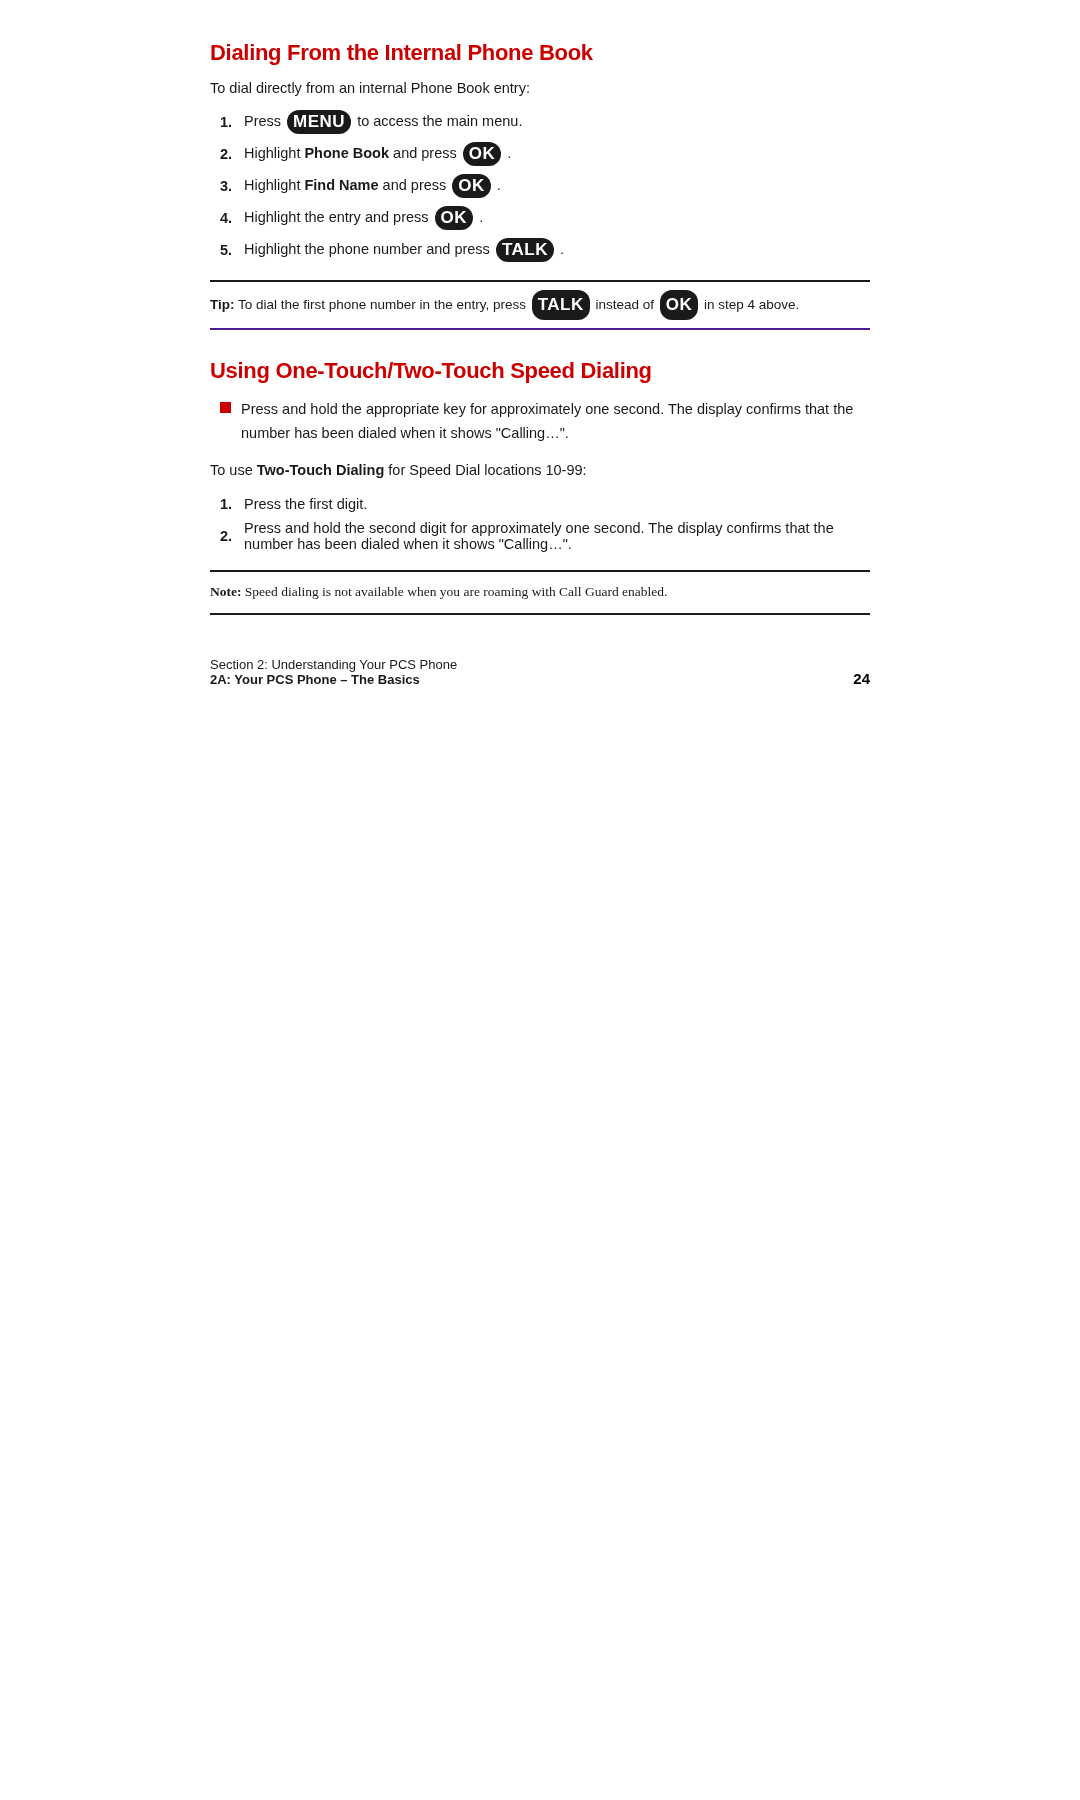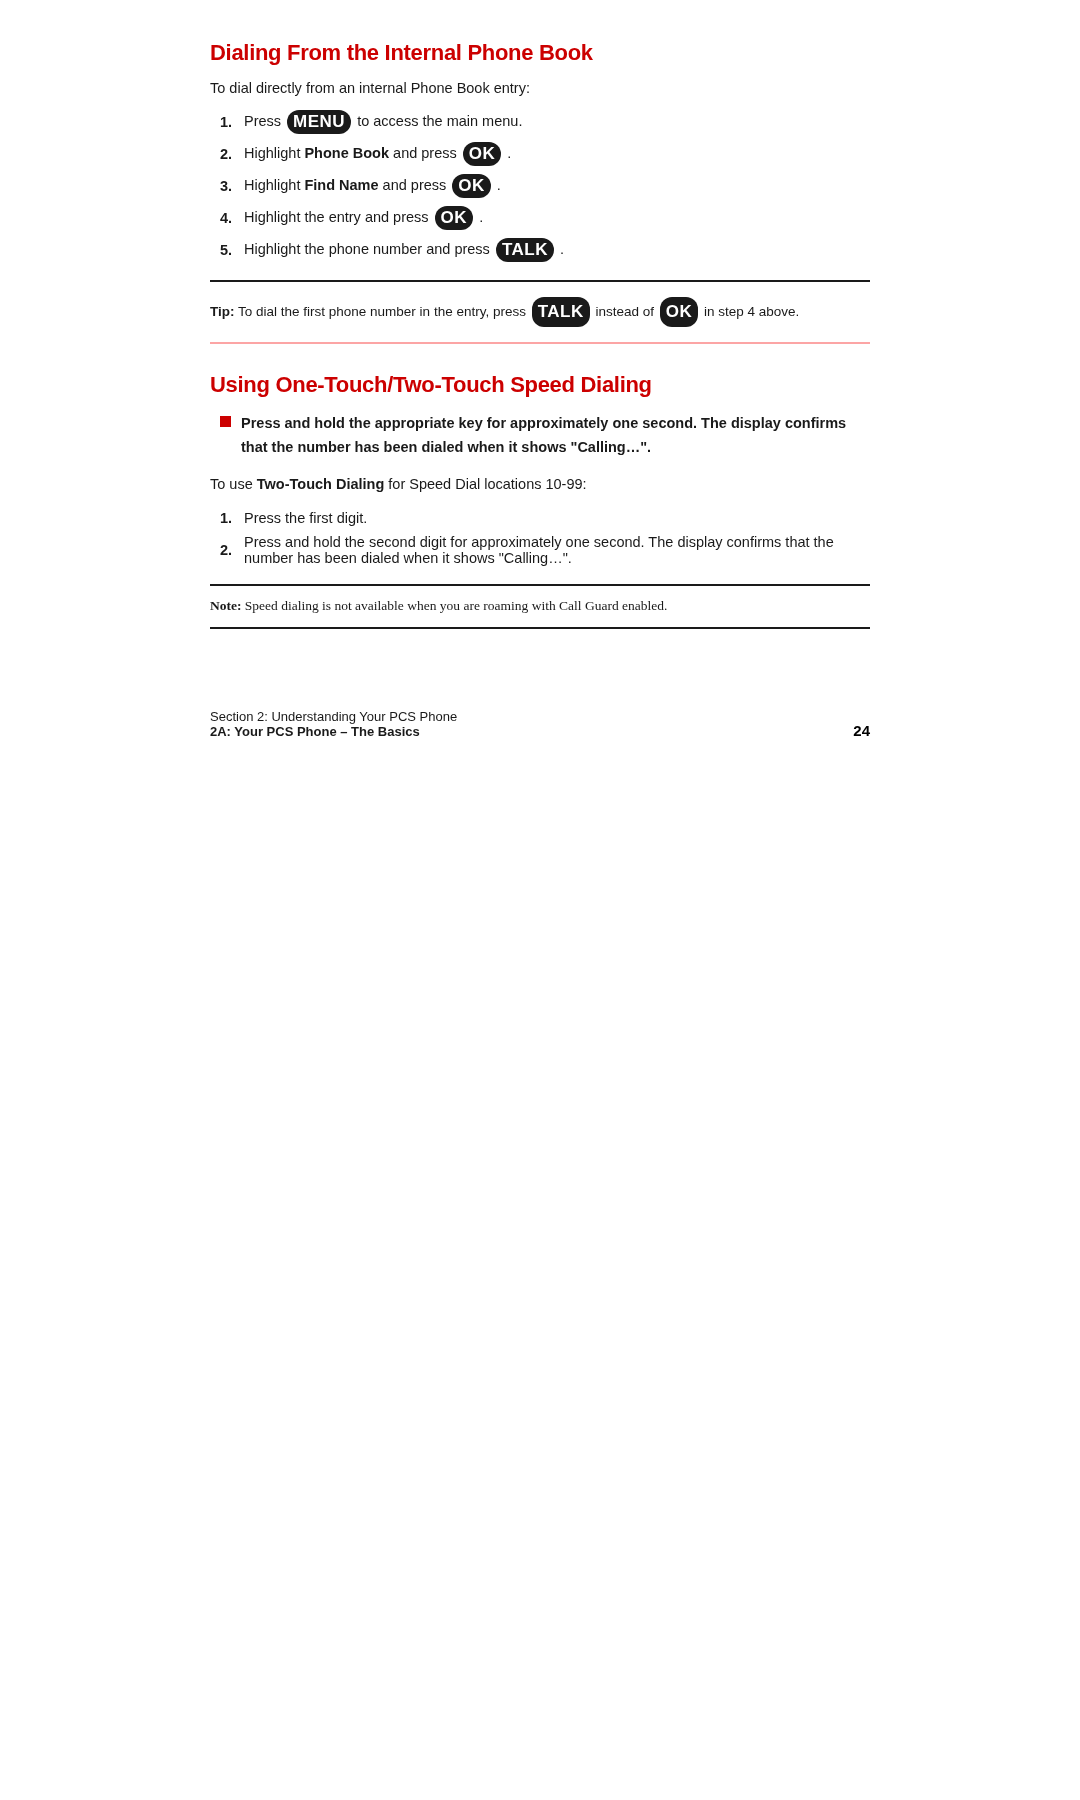--- a/index.html
+++ b/index.html
@@ -70,22 +70,22 @@
       vertical-align: middle;
       margin: 0 2px;
     }
 
     .badge-round {
       border-radius: 12px;
     }
 
     .tip-box {
       border-top: 2px solid #1a1a1a;
-      border-bottom: 2px solid #fca5a5;
-      padding: 15px 0;
+      border-bottom: 2px solid #4c1d95;
+      padding: 8px 0;
       margin: 18px 0;
       font-family: Arial, Helvetica, sans-serif;
       font-size: 13.5px;
       line-height: 1.55;
     }
 
     .tip-box .label {
       font-weight: 700;
     }
 
@@ -108,21 +108,20 @@
       font-size: 14.5px;
       line-height: 1.6;
       margin-bottom: 14px;
       color: #1a1a1a;
     }
 
     .bullet-list {
       list-style: none;
       padding-left: 10px;
       margin-bottom: 14px;
-      font-weight: bold;
     }
 
     .bullet-list li {
       font-family: Arial, Helvetica, sans-serif;
       font-size: 14.5px;
       line-height: 1.6;
       margin-bottom: 8px;
       display: flex;
       align-items: flex-start;
       gap: 10px;
@@ -131,21 +130,21 @@
     .bullet-square {
       display: inline-block;
       width: 11px;
       height: 11px;
       background: #cc0000;
       flex-shrink: 0;
       margin-top: 4px;
     }
 
     .footer {
-      margin-top: 80px;
+      margin-top: 42px;
       border-top: none;
       display: flex;
       justify-content: space-between;
       align-items: flex-end;
     }
 
     .footer-left {
       font-family: Arial, Helvetica, sans-serif;
       font-size: 13px;
       color: #1a1a1a;

